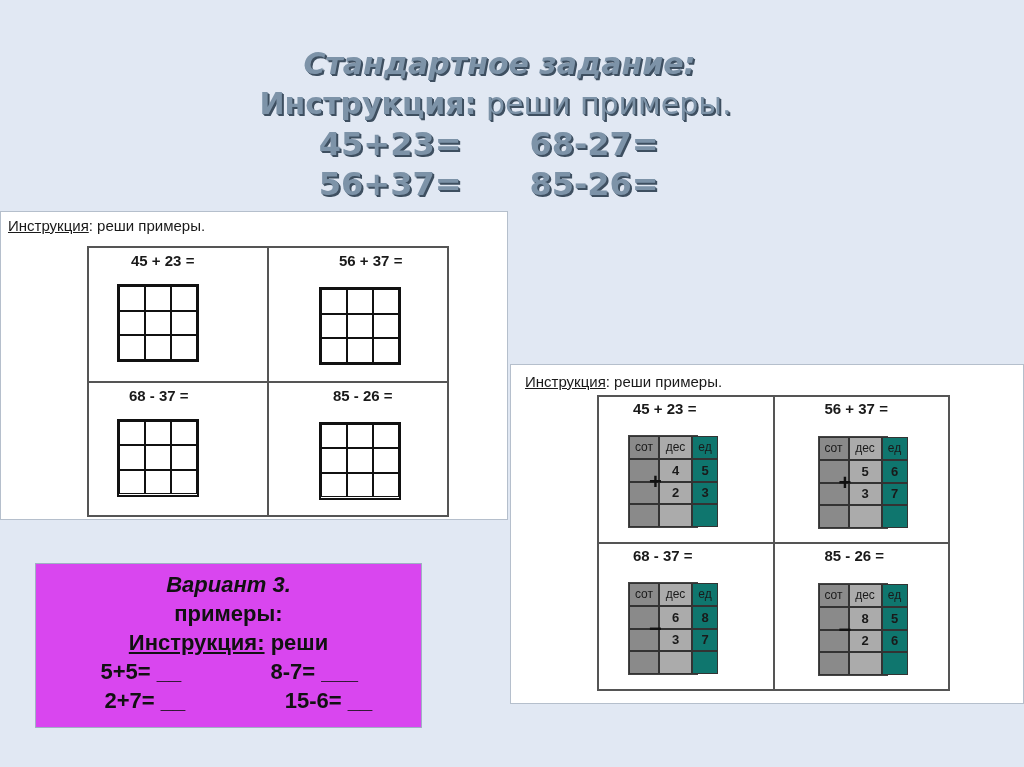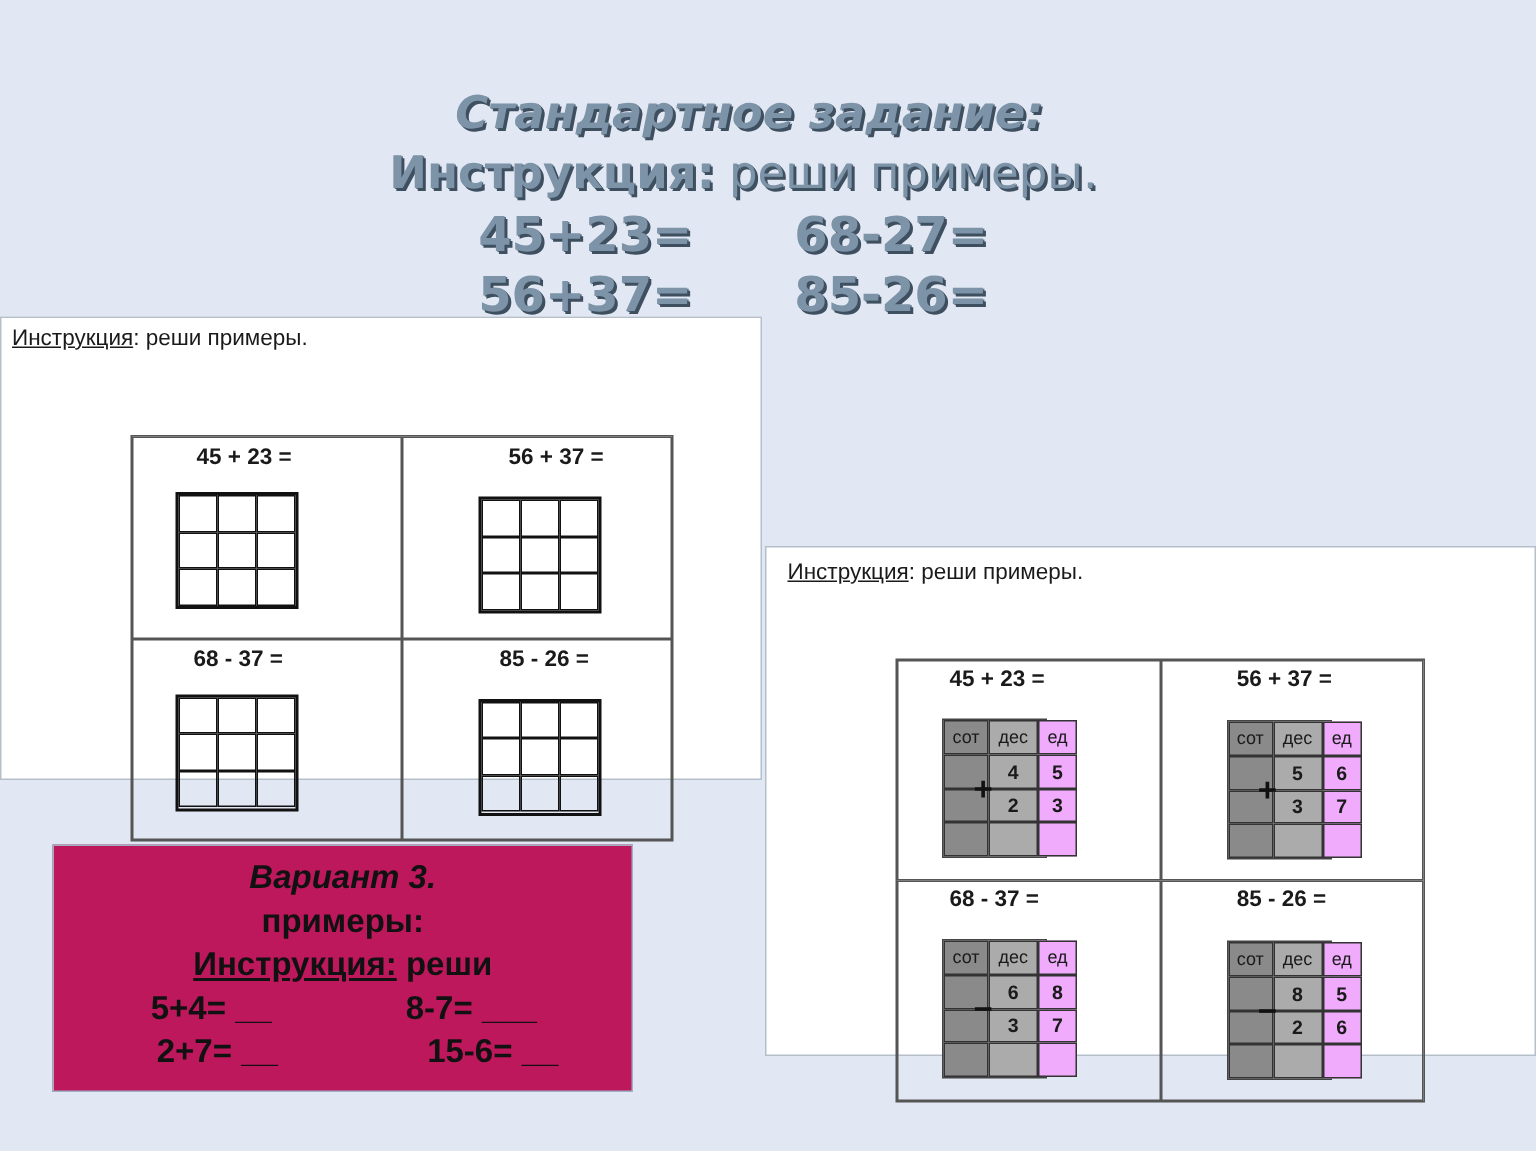--- a/index.html
+++ b/index.html
@@ -3,39 +3,39 @@
 <meta charset="utf-8">
 <style>
   * { box-sizing: border-box; margin: 0; padding: 0; }
   html, body { width: 1024px; height: 767px; overflow: hidden; }
   body {
     background: #e1e8f3;
     font-family: "DejaVu Sans", sans-serif;
     position: relative;
   }
   .slide-title {
-    position: absolute; left: 0; top: 56px; width: 991px;
+    position: absolute; left: 0; top: 44px; width: 991px;
     text-align: center; color: #7d93a8;
     text-shadow: 2px 2px 0 #3e4f60, 1px 1px 0 #5a6d80;
     font-weight: bold; line-height: 40px;
   }
   .slide-title .t1 { font-style: italic; font-size: 30px; margin-left: 8px; }
   .slide-title .t2 { font-size: 30px; }
   .slide-title .t2 .plain { font-weight: normal; }
   .slide-title .eqrow { font-size: 32px; display: flex; justify-content: center; gap: 54px; }
   .slide-title .eqrow span { display: inline-block; width: 160px; text-align: left; }
   .slide-title .eqrow span:first-child { text-align: right; margin-right: 14px; }
 
   .sheet {
     position: absolute; background: #fff; border: 1px solid #b5bfcc;
     font-family: "Liberation Sans", sans-serif; color: #1a1a1a;
   }
   .sheet .instr { position: absolute; font-size: 15px; }
   .sheet .instr u { font-weight: normal; }
-  .grid4 { position: absolute; border: 1.5px solid #555; display: grid; grid-template-columns: 1fr 1fr; grid-template-rows: 1fr 1fr; margin-top: 44px; }
+  .grid4 { position: absolute; border: 1.5px solid #555; display: grid; grid-template-columns: 1fr 1fr; grid-template-rows: 1fr 1fr; }
   .cell { position: relative; border: 1px solid #555; }
   .cell .eq { position: absolute; font-weight: bold; font-size: 15px; }
 
   
   #sheetA { left: 0; top: 211px; width: 508px; height: 309px; }
   #sheetA .instr { left: 7px; top: 5px; }
   #sheetA .grid4 { left: 86px; top: 34px; width: 362px; height: 271px; }
   .box3 {
     position: absolute; width: 82px; height: 78px;
     display: grid; grid-template-columns: repeat(3,1fr); grid-template-rows: repeat(3,1fr);
@@ -48,28 +48,28 @@
   #sheetB .instr { left: 14px; top: 8px; }
   #sheetB .grid4 { left: 86px; top: 30px; width: 353px; height: 296px; }
   .pv {
     position: absolute; width: 70px; height: 93px;
     display: grid; grid-template-columns: 30px 33px 26px; grid-template-rows: repeat(4,1fr);
     border: 1px solid #444; font-size: 13px;
   }
   .pv > div { border: 0.5px solid #333; display: flex; align-items: center; justify-content: center; font-weight: bold; }
   .pv .c0 { background: #8a8a8a; }
   .pv .c1 { background: #ababab; }
-  .pv .c2 { background: #f0abfc; text-align: right; }
+  .pv .c2 { background: #0f766e; text-align: right; }
   .pv .hdr { font-weight: normal; font-size: 12px; }
   .pv .op { position: absolute; left: 20px; top: 38px; font-size: 22px; font-weight: bold; line-height: 16px; color: #111; }
 
   
   #variant {
     position: absolute; left: 35px; top: 563px; width: 387px; height: 165px;
-    border: 1.5px solid #9fb0c4; background: #be185d;
+    border: 1.5px solid #9fb0c4; background: #d946ef;
     font-family: "Liberation Sans", sans-serif; font-weight: bold; color: #111;
     text-align: center; font-size: 22px; line-height: 29px; padding-top: 6px;
   }
   #variant .v-title { font-style: italic; }
   #variant u { text-decoration: underline; }
   #variant .row { display: flex; justify-content: center; }
   #variant .row span { display: inline-block; }
 </style>
 </head>
 <body>
@@ -233,20 +233,20 @@
   </div>
 </div>
 
 <div id="variant">
   <div class="v-title">Вариант 3.</div>
   <div>примеры:</div>
   <div>
     <u>Инструкция:</u><span> реши</span>
   </div>
   <div class="row">
-    <span style="width:170px;text-align:left;padding-left:42px">5+4= __</span>
+    <span style="width:170px;text-align:left;padding-left:42px">5+5= __</span>
     <span style="width:170px;text-align:left;padding-left:42px">8-7= ___</span>
   </div>
   <div class="row">
     <span style="width:170px;text-align:left;padding-left:46px">2+7= __</span>
     <span style="width:170px;text-align:center;padding-left:30px">15-6= __</span>
   </div>
 </div>
 
 </body></html>

